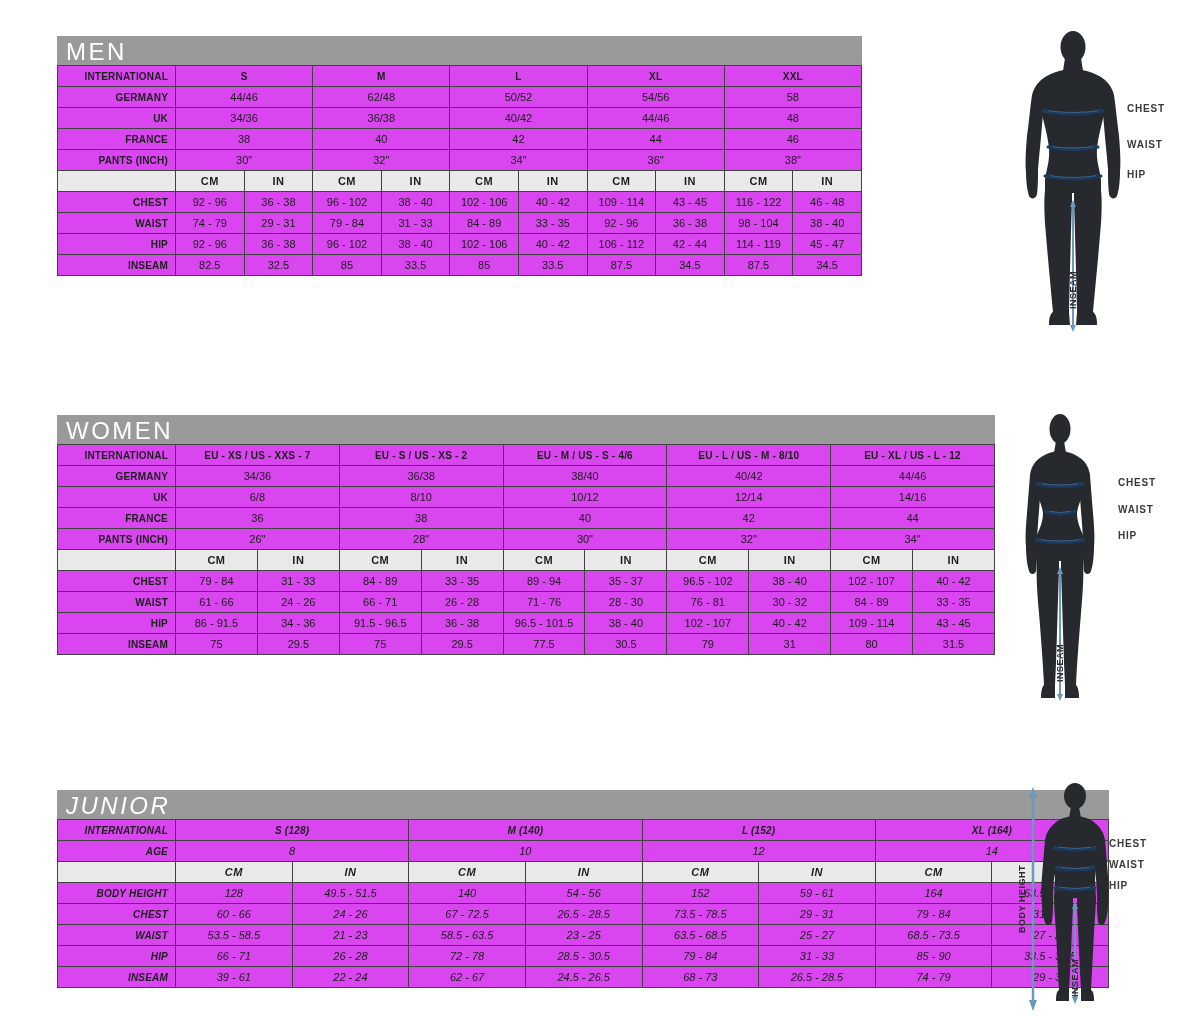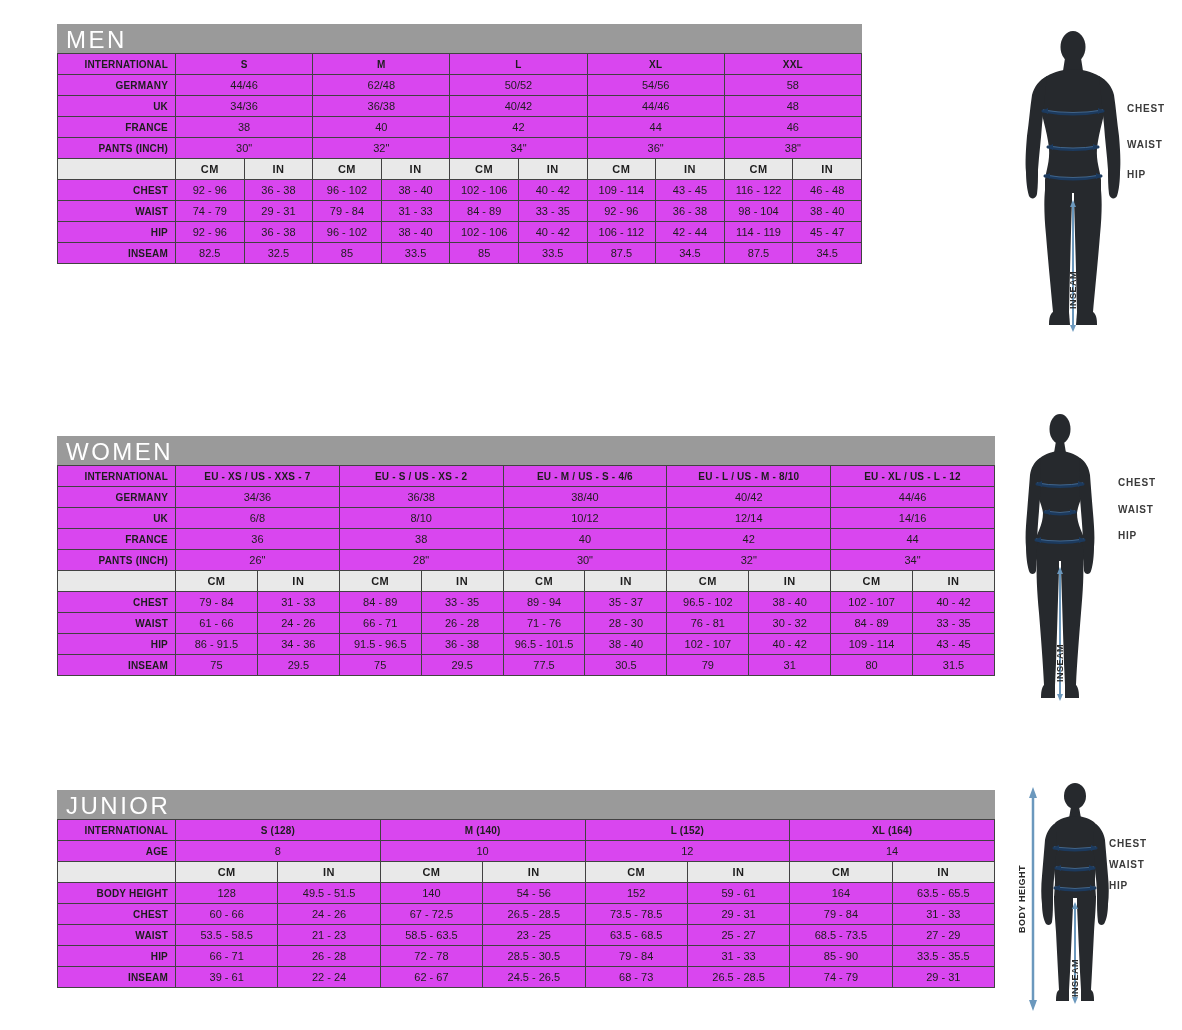--- a/index.html
+++ b/index.html
@@ -6,23 +6,23 @@
     --header-bar:#9a9a9a; --title-text:#ffffff; --unit-row-bg:#e9e9e9;
     --table-border:#424242; --silhouette:#26292d; --measure-line:#1c3a5e;
     --inseam-line:#6b98bd; --figure-label:#3a3a3a; --cell-text:#1d1d1d;
   }
   html,body{margin:0;padding:0;}
   body{
     width:1182px;height:1030px;background:#ffffff;position:relative;
     font-family:"Liberation Sans",sans-serif;overflow:hidden;
   }
   .section{position:absolute;}
-  #sec-men{left:57px;top:24px;width:805px;}
-  #sec-women{left:57px;top:436px;width:938px;}
-  #sec-junior{left:57px;top:790px;width:938px;}
+  #sec-men{left:57px;top:36px;width:805px;}
+  #sec-women{left:57px;top:415px;width:938px;}
+  #sec-junior{left:57px;top:790px;width:1052px;font-style:italic;}
   .title-bar{
     background:var(--header-bar);color:var(--title-text);
     height:29px;line-height:31px;padding-left:9px;box-sizing:border-box;
     font-size:24px;font-weight:400;letter-spacing:2.5px;
   }
   table{border-collapse:collapse;table-layout:fixed;width:100%;background:#d946ef;}
   td,th{
     border:1px solid var(--table-border);height:20px;padding:0;
     text-align:center;vertical-align:middle;font-weight:400;font-size:11px;
     color:var(--cell-text);white-space:nowrap;overflow:hidden;

